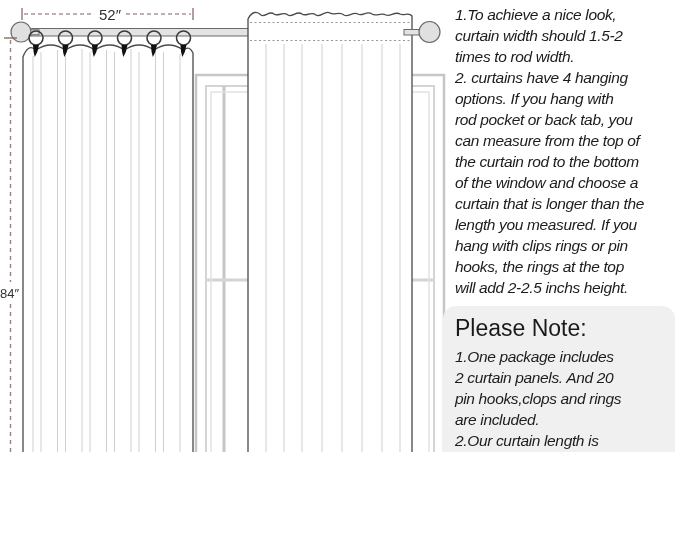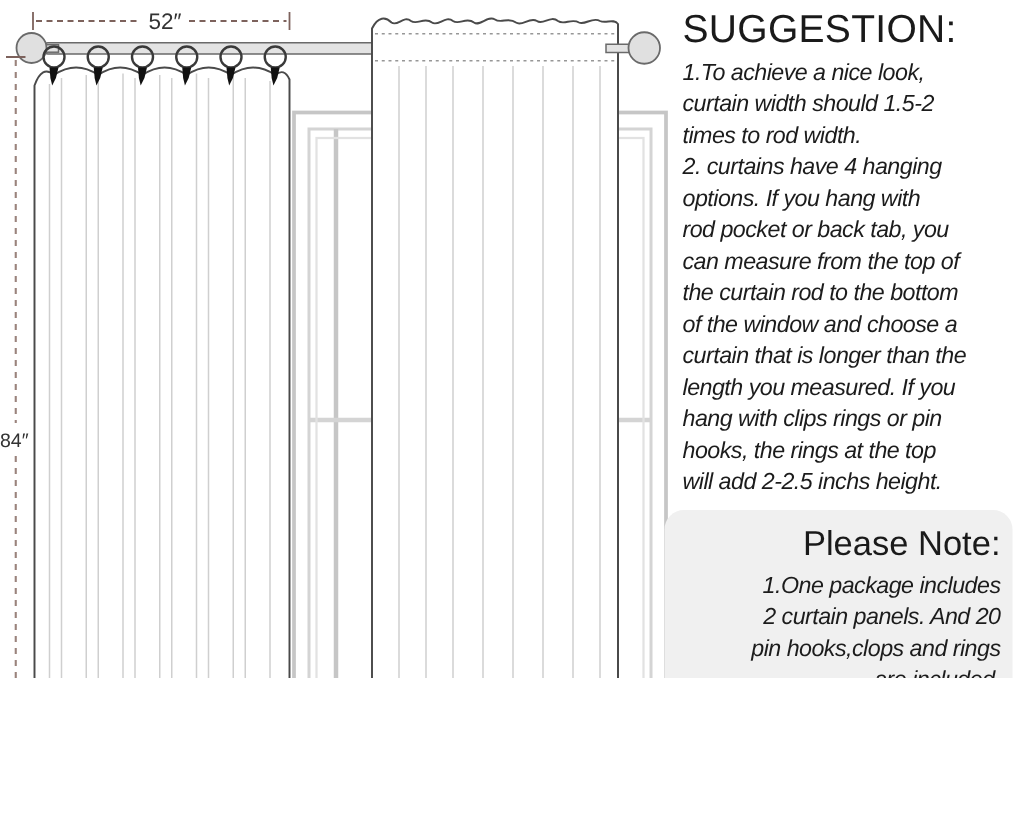--- a/index.html
+++ b/index.html
@@ -24,21 +24,20 @@
     color:#1c1c1c;
     font-style:italic;
   }
   .note-box{
     margin-top:8px;
     background:#f0f0f0;
     border-radius:13px;
     padding:9px 8px 12px 12px;
     box-sizing:border-box;
     width:232px;
-    text-align:right;
   }
   .note-box h2{
     margin:0 0 4px 0;
     font-size:23px;font-weight:400;
     color:#1a1a1a;
   }
 </style>
 </head>
 <body>
 
@@ -174,21 +173,20 @@
     </g>
 
     <g>
       <line x1="3" y1="547" x2="430" y2="547" stroke="#5a5a5a" stroke-width="1"></line>
       <rect x="3" y="548" width="427" height="9" fill="url(#hatch)"></rect>
     </g>
   </svg>
 
   <div class="right-col">
     <div class="suggestion">
-      <h1>SUGGESTION:</h1>
       <div class="body-text">1.To achieve a nice look,
 curtain width should 1.5-2
 times to rod width.
 2. curtains have 4 hanging
 options. If you hang with
 rod pocket or back tab, you
 can measure from the top of
 the curtain rod to the bottom
 of the window and choose a
 curtain that is longer than the

